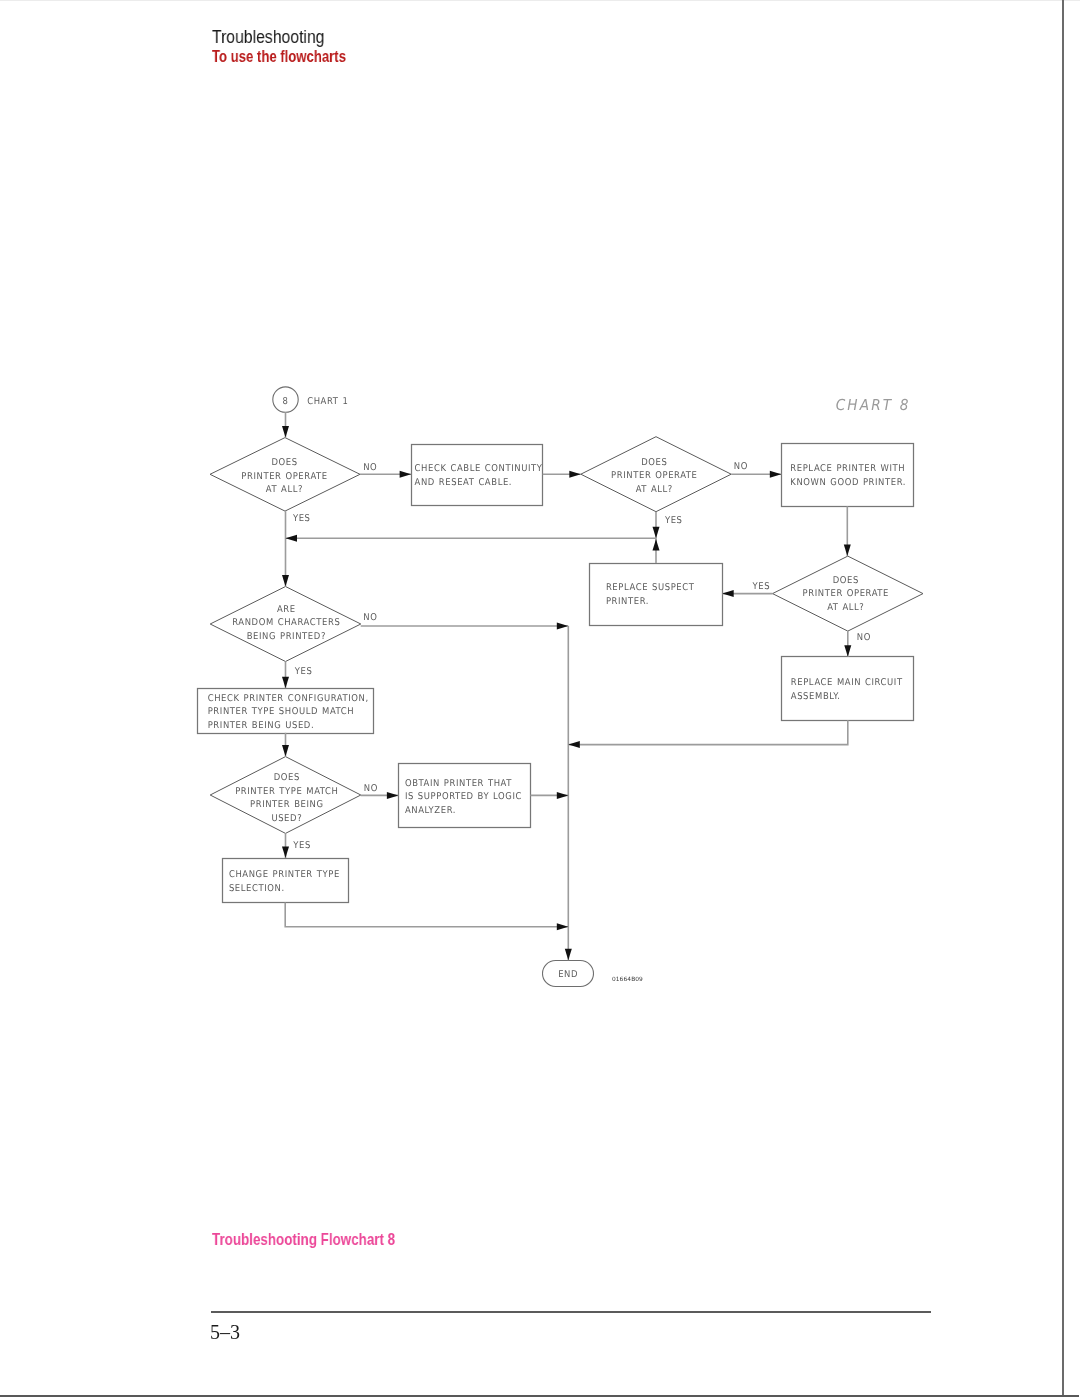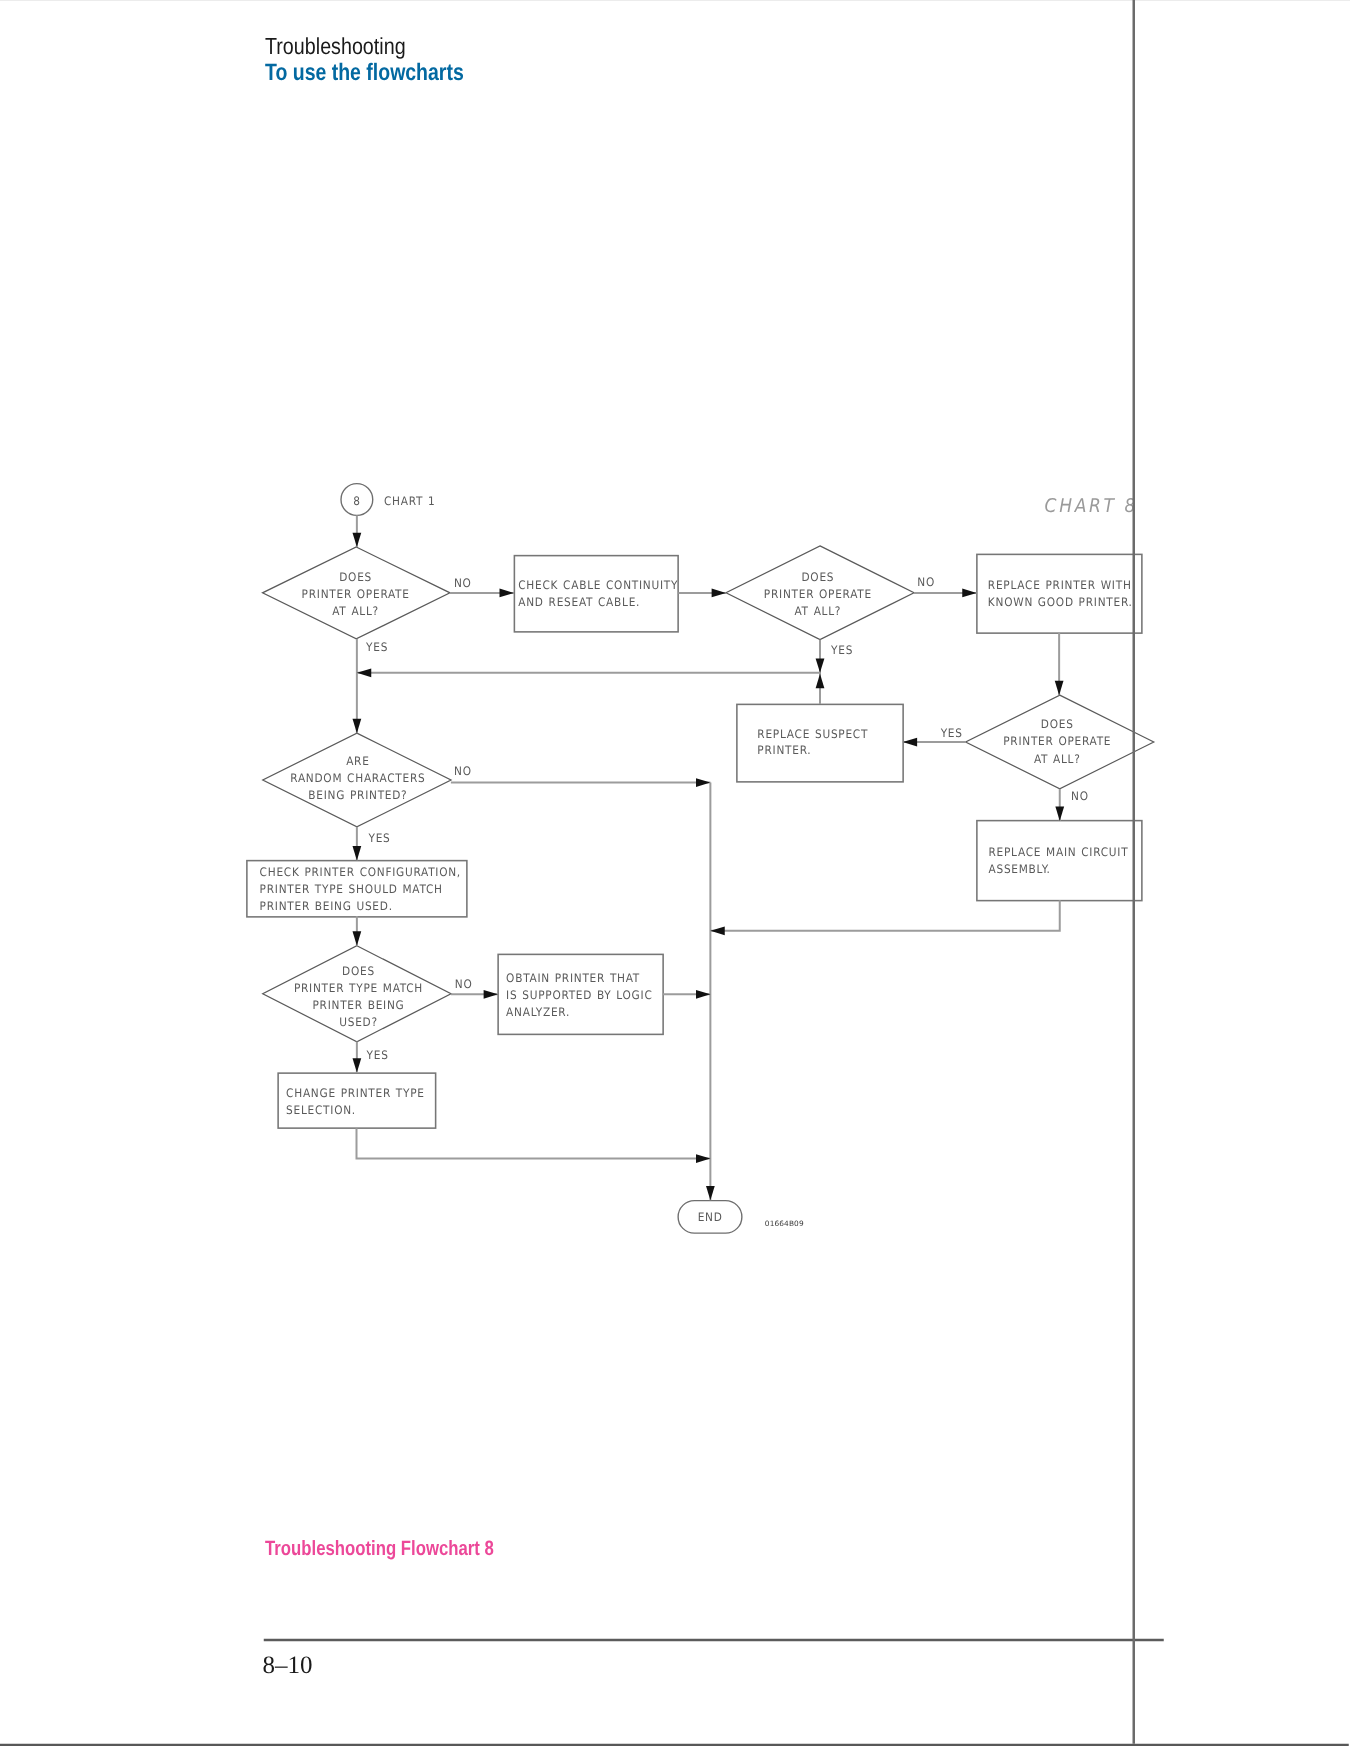--- a/index.html
+++ b/index.html
@@ -1,25 +1,25 @@
 <!DOCTYPE html>
 <html><head>
 <meta charset="utf-8">
 <title>Troubleshooting</title>
 <style>
   html,body{margin:0;padding:0;background:#ffffff;}
   body{width:1080px;height:1397px;position:relative;overflow:hidden;
        font-family:"Liberation Sans",sans-serif;}
-  #page{position:absolute;left:0;top:0;width:908px;height:1397px;background:#fff;transform:translateZ(0);}
+  #page{position:absolute;left:0;top:0;width:1064px;height:1397px;background:#fff;transform:translateZ(0);}
 
   .cond{display:inline-block;transform-origin:0 0;white-space:pre;will-change:transform;}
 
   .hdr-sec{position:absolute;left:212px;top:28.3px;font-size:18.6px;color:#1a1a1a;line-height:1;}
   .hdr-sec .cond{transform:scaleX(0.848) translateZ(0);}
-  .hdr-title{position:absolute;left:212px;top:49.4px;font-size:19px;font-weight:bold;color:#0369a1;line-height:1;text-align:right;}
+  .hdr-title{position:absolute;left:212px;top:49.4px;font-size:16px;font-weight:bold;color:#b91c1c;line-height:1;text-align:right;}
   .hdr-title .cond{transform:scaleX(0.820) translateZ(0);}
   .caption{position:absolute;left:212px;top:1230.6px;font-size:16.5px;font-weight:bold;color:#ec4899;line-height:1;}
   .caption .cond{transform:scaleX(0.812) translateZ(0);}
   .rule{position:absolute;left:211px;top:1311px;width:720px;height:1.8px;background:#5b5b5b;}
   .folio{position:absolute;left:210px;top:1322px;font-size:20px;font-family:"Liberation Serif",serif;color:#1a1a1a;line-height:1;}
   .folio .cond{transform:scaleX(1) translateZ(0);}
 
   .page-edge-right{position:absolute;right:0;top:0;width:2.4px;height:1395.3px;background:#6b6b6b;}
   .page-edge-bottom{position:absolute;left:0;bottom:0;width:1078.8px;height:2.2px;background:#585858;}
   .page-edge-top{position:absolute;left:0;top:0;width:1080px;height:1px;background:#ececec;}
@@ -175,19 +175,19 @@
     <polygon class="ah" points="568.3,926.8 556.8,923.3 556.8,930.3"></polygon>
   </g>
   <text class="title" x="835.7" y="409.9">CHART 8</text>
   <text class="dwg" x="611.9" y="980.8">01664B09</text>
 
   </svg>
     </div>
 
   <div class="caption"><span class="cond">Troubleshooting Flowchart 8</span></div>
   <div class="rule"></div>
-  <div class="folio"><span class="cond">8–10</span></div>
+  <div class="folio"><span class="cond">5–3</span></div>
 
   <div class="page-edge-top"></div>
   <div class="page-edge-right"></div>
   <div class="page-edge-bottom"></div>
 
 </div>
 
 </body></html>

